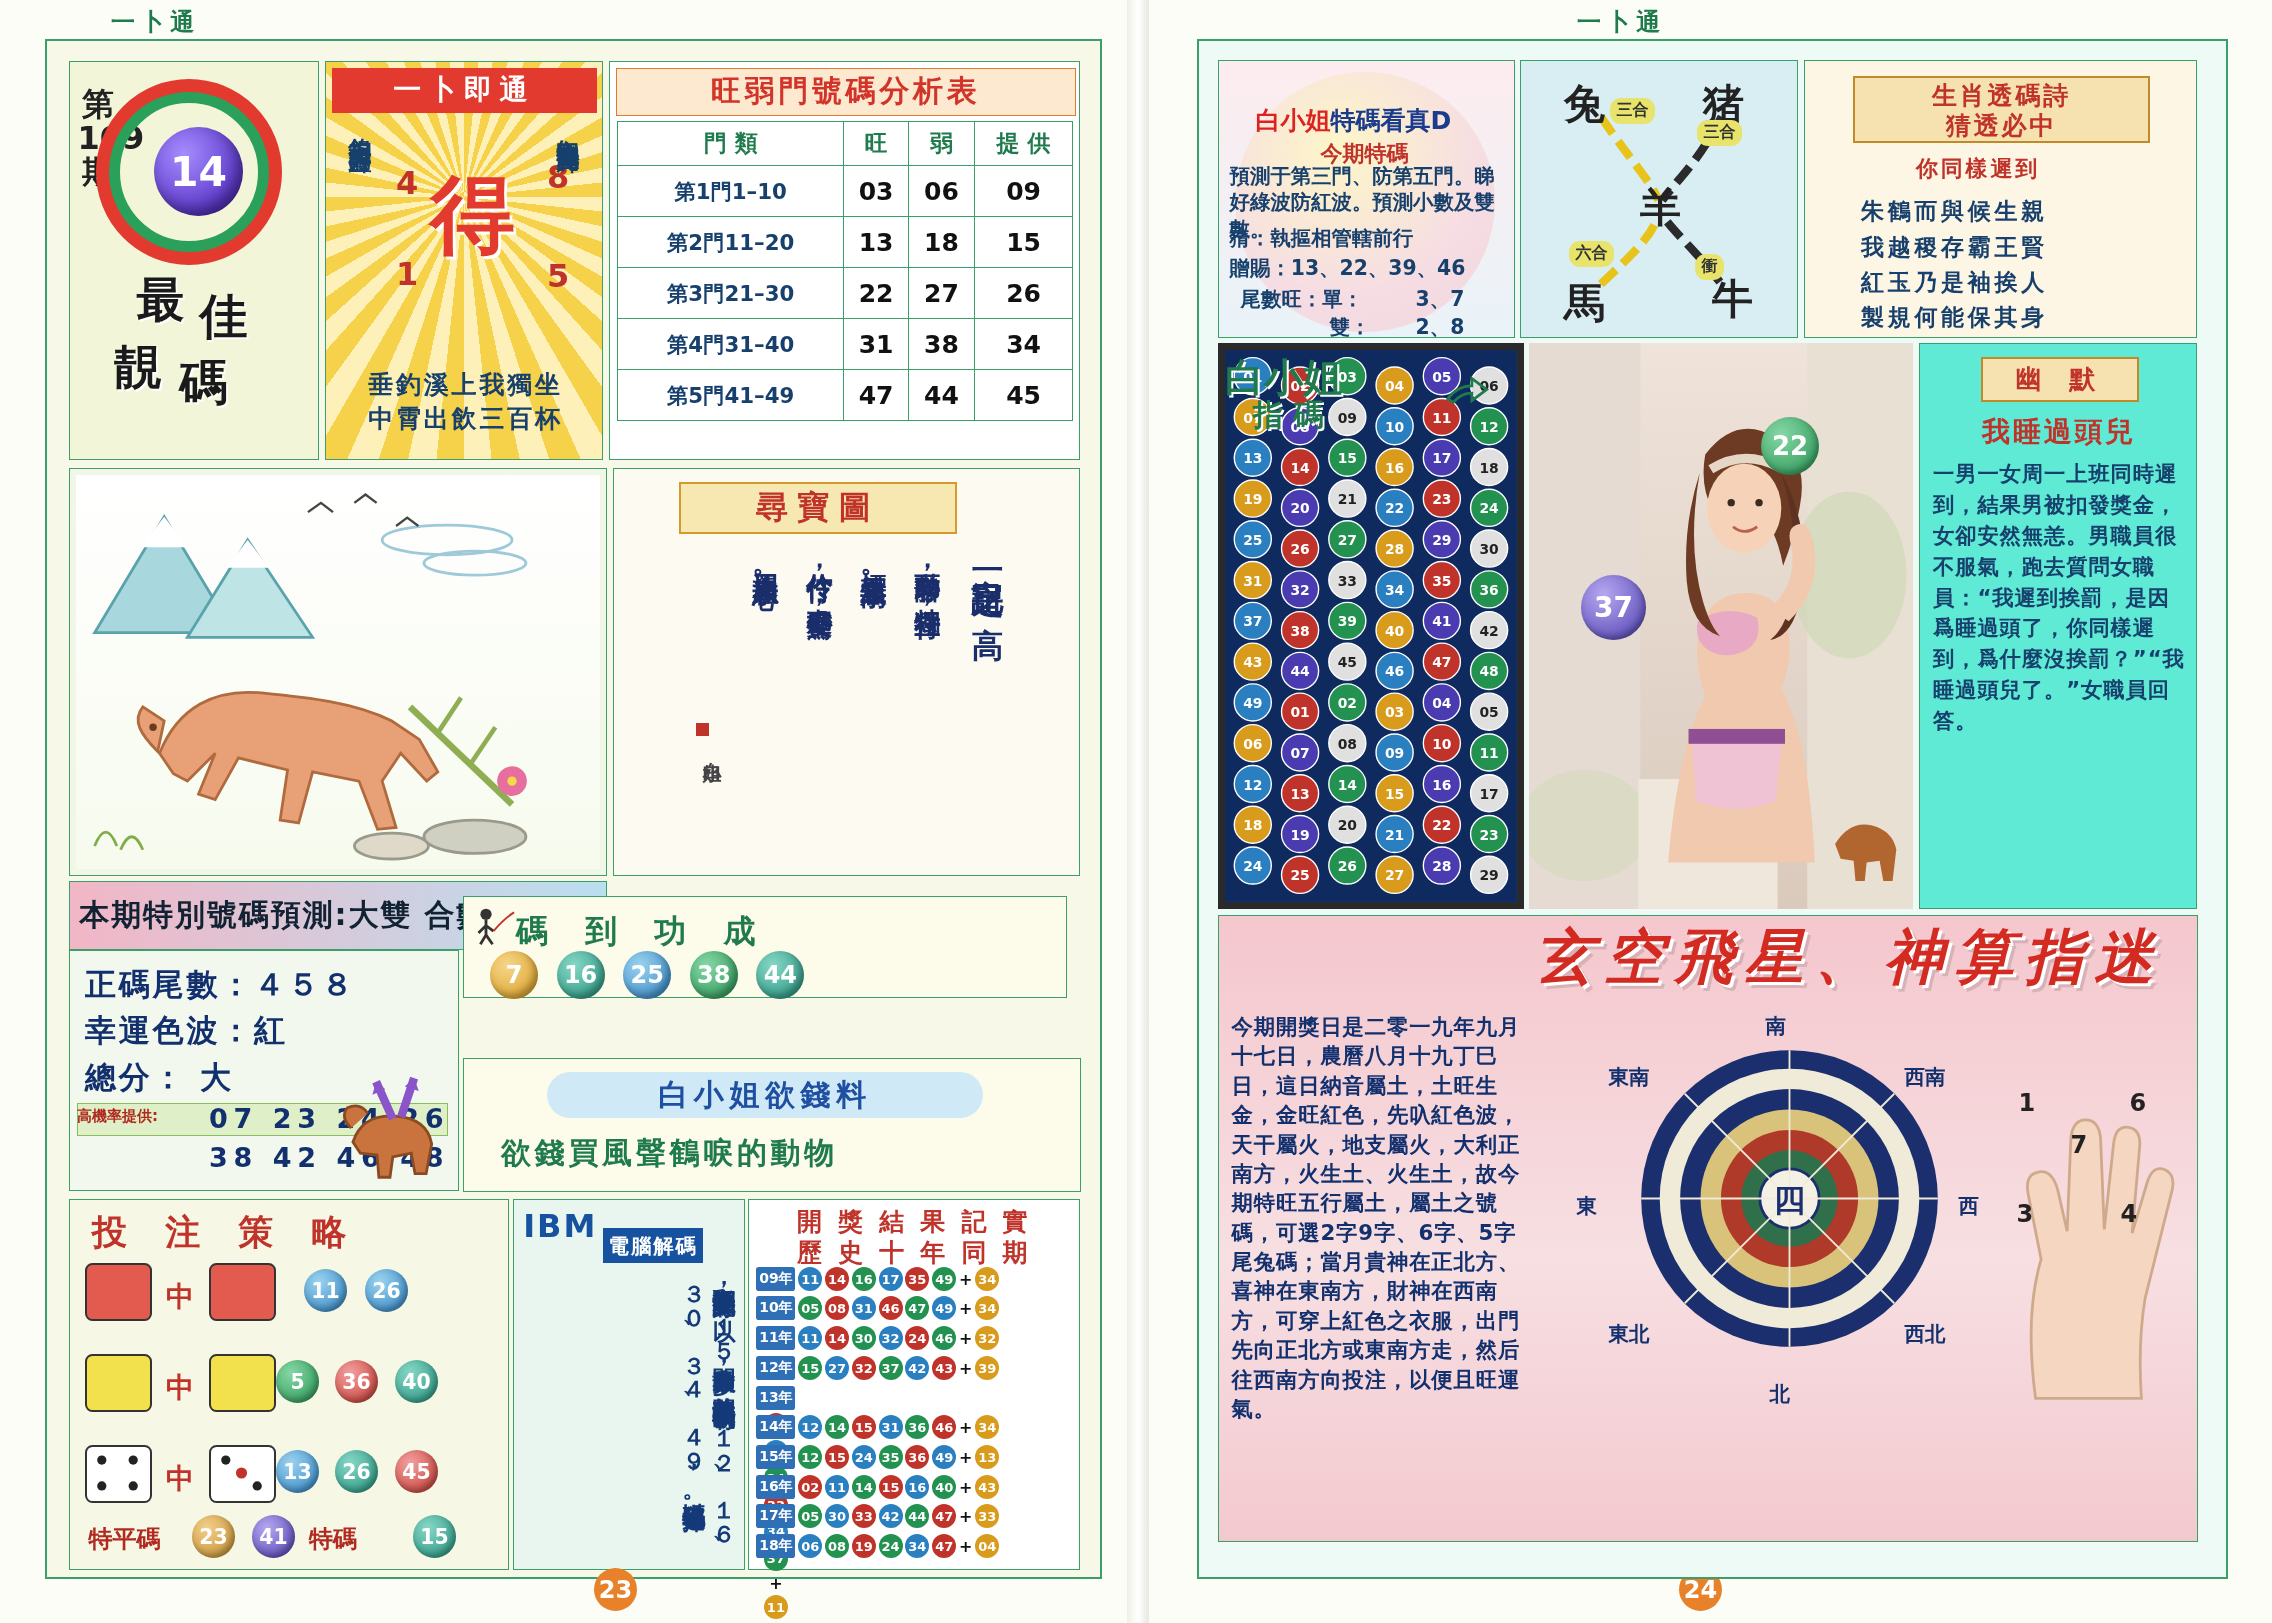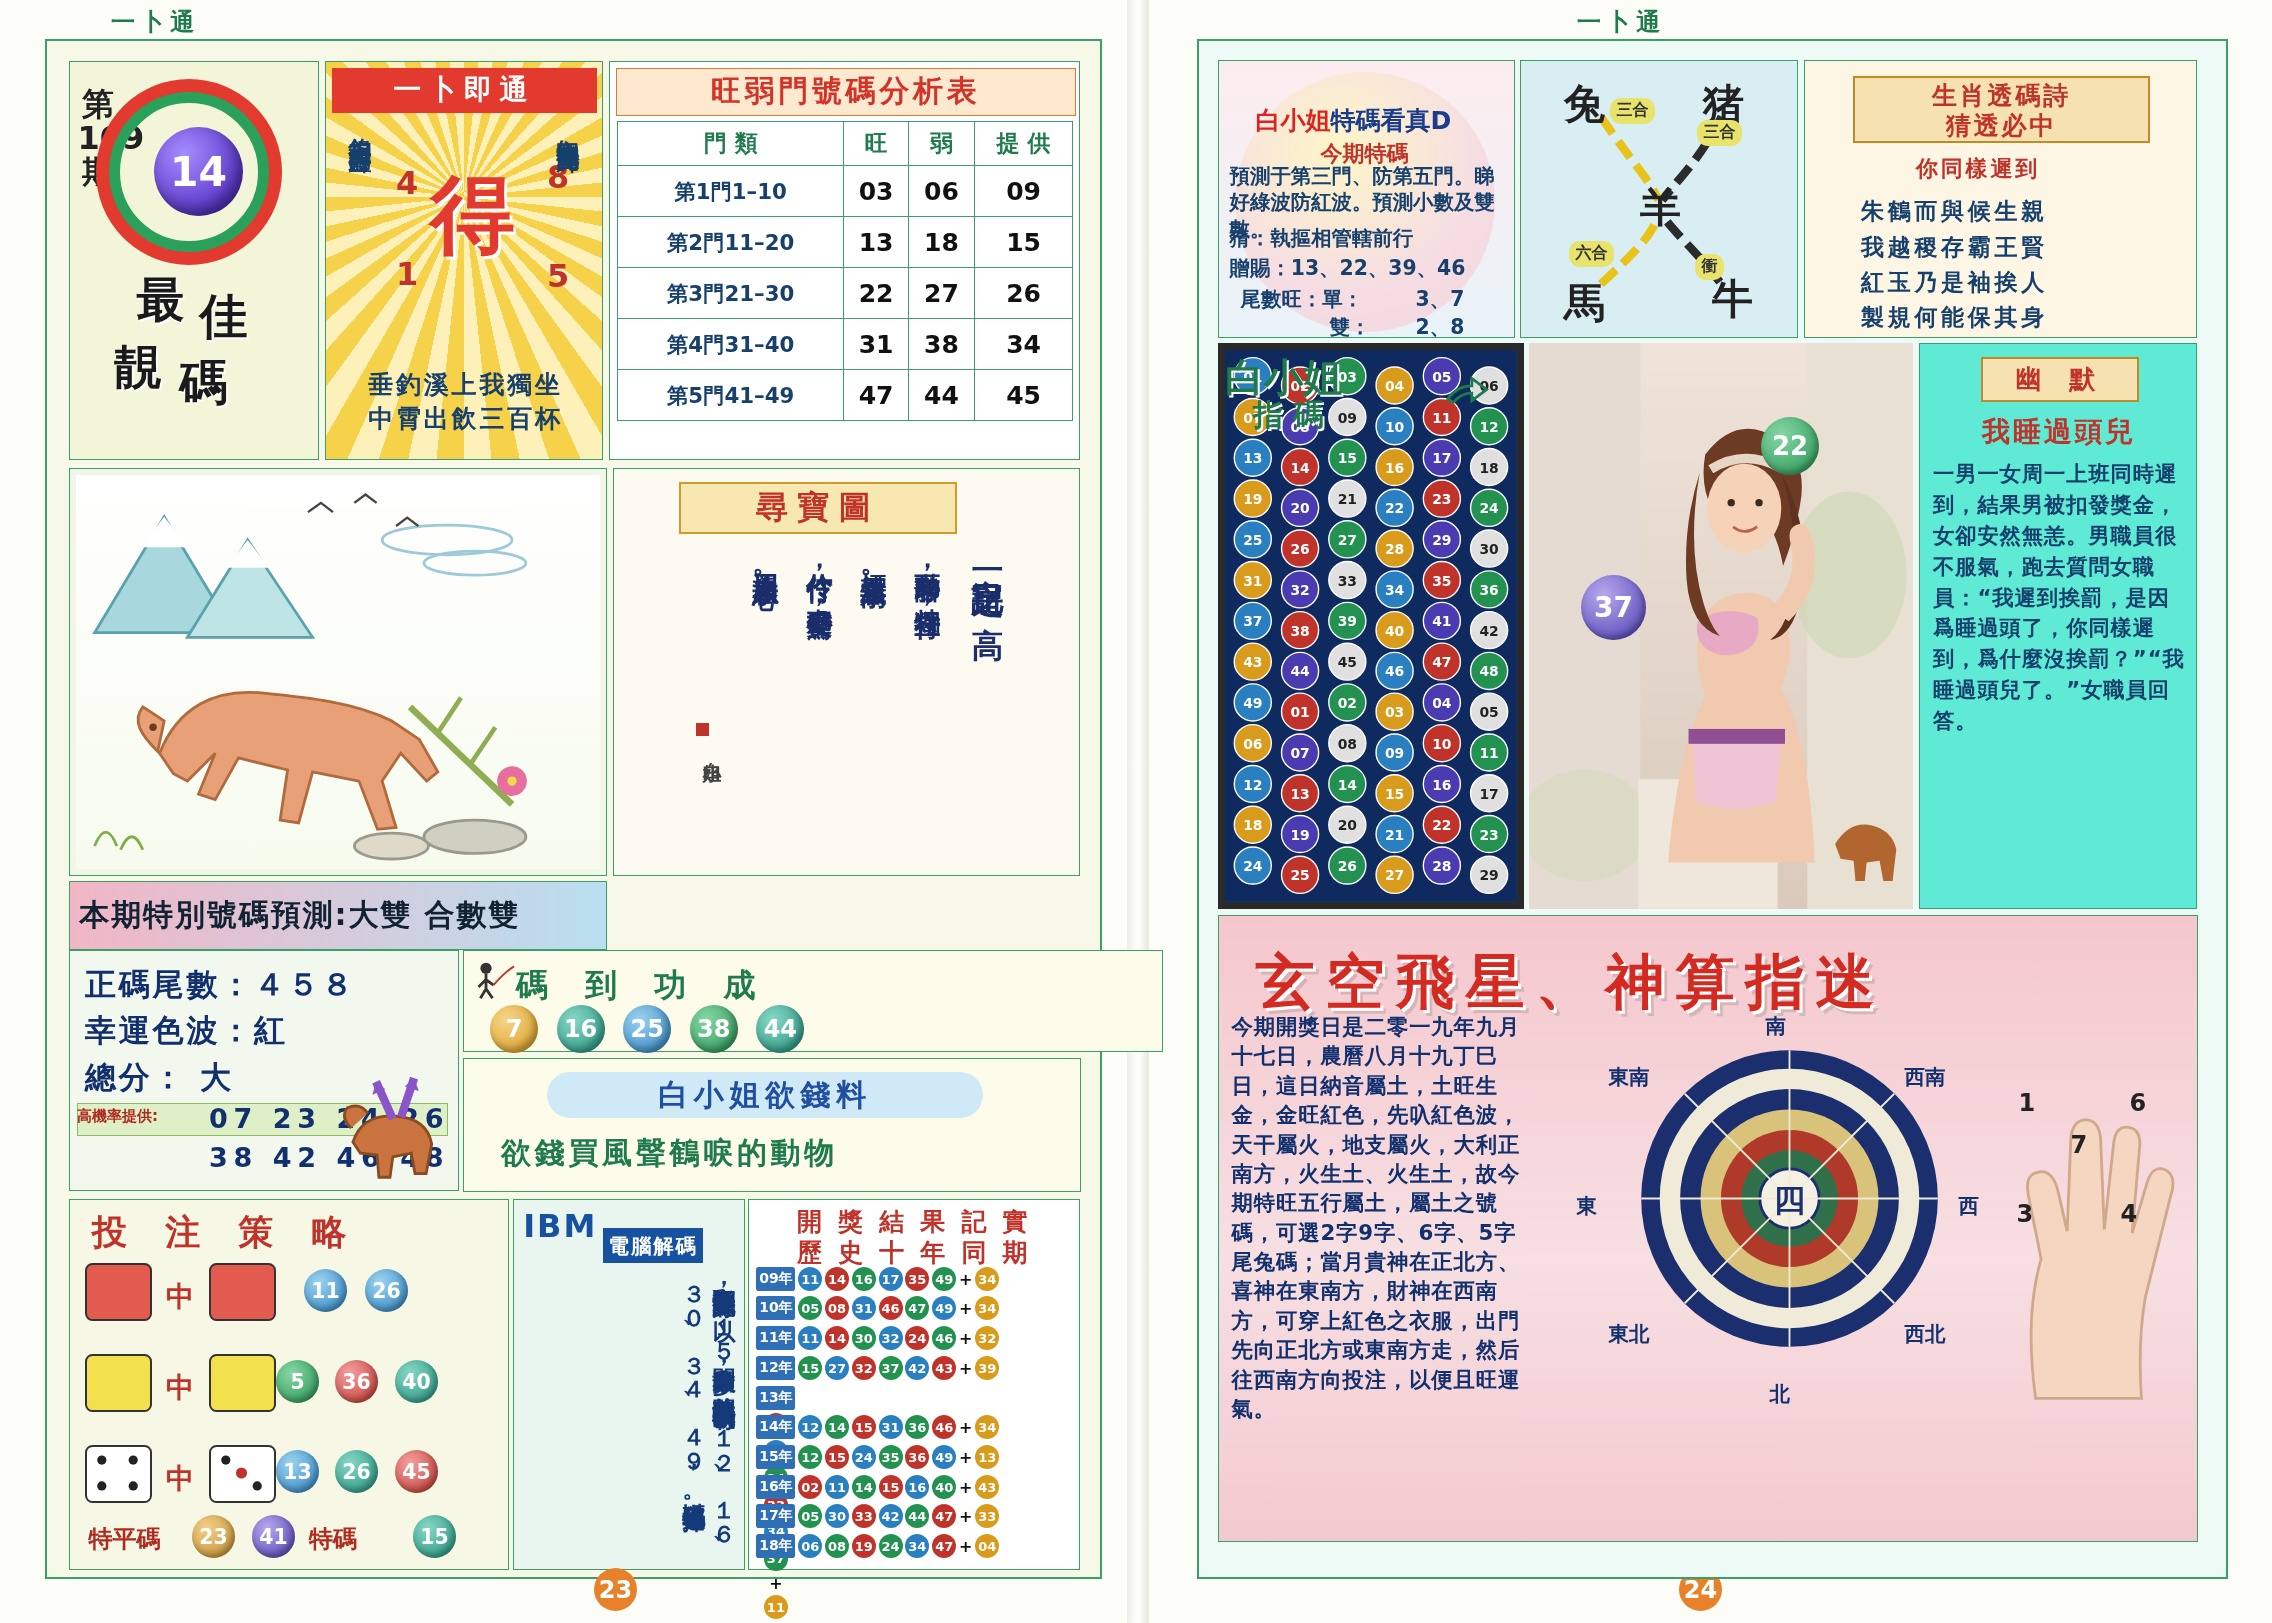--- a/index.html
+++ b/index.html
@@ -49,21 +49,21 @@
   .xcol{position:absolute;font-weight:bold;color:#1a2e6b;letter-spacing:1.9px;}
   
   #spec-box{left:22px;top:840px;width:538px;height:69px;background:linear-gradient(to right,#f2b6c6,#b9dff0);color:#123;font-size:30px;font-weight:bold;display:flex;align-items:center;padding-left:9.3px;box-sizing:border-box;letter-spacing:1.9px;}
   #spec-list{left:22px;top:909px;width:390px;height:241px;background:#f3f8ee;}
   .sp-line{position:absolute;font-size:31px;font-weight:bold;color:#12306e;letter-spacing:2.8px;}
   .hi-bar{position:absolute;left:7.4px;top:152px;width:371px;height:33px;background:#dff0c8;border:0.9px solid #8bbd5f;box-sizing:border-box;}
   .hi-lbl{position:absolute;left:7px;top:156px;font-size:15px;font-weight:bold;color:#b02a1f;}
   .hi-nums{position:absolute;left:139px;top:152px;font-size:27px;font-weight:bold;color:#12306e;letter-spacing:5.6px;}
   .hi-nums2{position:absolute;left:139px;top:191px;font-size:27px;font-weight:bold;color:#12306e;letter-spacing:5.6px;}
   
-  #mado-box{left:416px;top:909px;width:700px;height:102px;background:#fdfbe9;padding-left:28px;}
+  #mado-box{left:416px;top:855px;width:604px;height:102px;background:#fdfbe9;padding-left:28px;}
   .mado-t{position:absolute;left:52px;top:13px;font-size:32px;font-weight:bold;color:#1f7a4d;letter-spacing:13px;}
   .ballrow{position:absolute;left:26px;top:54px;display:flex;gap:18.6px;}
   .sball{width:48px;height:48px;border-radius:50%;color:#fff;font-size:24px;font-weight:bold;display:flex;align-items:center;justify-content:center;box-shadow:inset -3.7px -4.6px 7.4px rgba(0,0,0,.3);}
   
   #bxj-box{left:416px;top:1017px;width:618px;height:134px;background:#fdfbe9;}
   .bxj-t{position:absolute;left:83px;top:13px;width:436px;height:46px;border-radius:23px;background:#cfe9f7;color:#1f4fa0;font-size:30px;font-weight:bold;letter-spacing:5.6px;display:flex;align-items:center;justify-content:center;}
   .bxj-s{position:absolute;left:37px;top:74px;font-size:30px;font-weight:bold;color:#1f7a4d;letter-spacing:3.7px;}
   
   #strat-box{left:22px;top:1158px;width:440px;height:371px;background:#f6f7e4;}
   .strat-h{position:absolute;left:22px;top:9.3px;font-size:35px;font-weight:bold;color:#c0332a;letter-spacing:13px;}
@@ -97,21 +97,21 @@
   .sg-l{position:absolute;font-size:23px;font-weight:bold;color:#17406d;letter-spacing:3.7px;}
   #balls-box{left:18.6px;top:302px;width:306px;height:566px;background:#11306a;border:7.4px solid #2a2a2a;box-sizing:border-box;}
   .bxj-point{position:absolute;left:26px;top:310px;font-size:39px;font-weight:bold;color:#1f7a4d;z-index:5;text-shadow:1.9px 1.9px 0 #fff;}
   .bxj-point2{position:absolute;left:54px;top:354px;font-size:30px;font-weight:bold;color:#1f7a4d;z-index:5;text-shadow:1.9px 1.9px 0 #fff;}
   #model-box{left:330px;top:302px;width:384px;height:566px;background:linear-gradient(#f2e4da,#e2d3c8);overflow:hidden;}
   #humor-box{left:720px;top:302px;width:278px;height:566px;background:#5eead4;}
   .hm-h{position:absolute;left:61px;top:13px;width:158px;height:45px;background:#f6e2b0;border:2.8px solid #c08a2a;box-sizing:border-box;color:#c0332a;font-size:26px;font-weight:bold;letter-spacing:9.3px;display:flex;align-items:center;justify-content:center;}
   .hm-t{position:absolute;left:18.6px;top:69px;width:241px;text-align:center;font-size:28px;font-weight:bold;color:#c0332a;letter-spacing:2.8px;}
   .hm-b{position:absolute;left:13px;top:115px;width:252px;font-size:21.3px;font-weight:bold;color:#17406d;line-height:1.45;letter-spacing:0.9px;}
   #feixing-box{left:18.6px;top:874px;width:980px;height:627px;background:linear-gradient(#f4c7cd,#f7dfe2 55%,#f3c9cf);}
-  .fx-h{position:absolute;left:37px;top:27px;width:909px;text-align:left;font-size:59px;font-weight:bold;color:#d32a22;letter-spacing:11px;text-shadow:2.8px 2.8px 0 #fff,5.6px 5.6px 0 rgba(0,0,0,.12);}
+  .fx-h{position:absolute;left:37px;top:2px;width:909px;text-align:right;font-size:59px;font-weight:bold;color:#d32a22;letter-spacing:11px;text-shadow:2.8px 2.8px 0 #fff,5.6px 5.6px 0 rgba(0,0,0,.12);font-style:italic;}
   .fx-txt{position:absolute;left:13px;top:96px;width:306px;font-size:21.3px;font-weight:bold;color:#12306e;line-height:1.38;letter-spacing:0.9px;}
   .compass{position:absolute;left:399px;top:111px;width:343px;height:343px;}
   .dirs{position:absolute;font-size:20.4px;font-weight:bold;color:#12306e;}
   .hand{position:absolute;left:770px;top:111px;width:186px;height:390px;}
   .fnum{position:absolute;font-size:24px;font-weight:bold;color:#222;}
   .pg{position:absolute;width:43px;height:43px;border-radius:50%;background:#e8822a;color:#fff;font-size:24px;font-weight:bold;display:flex;align-items:center;justify-content:center;}
 </style>
 </head>
 <body>
 

